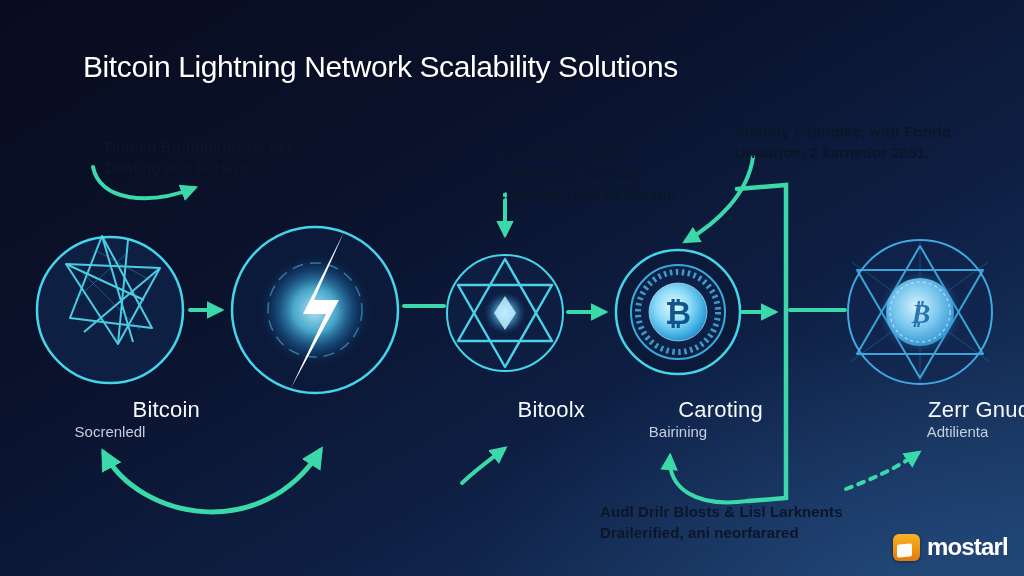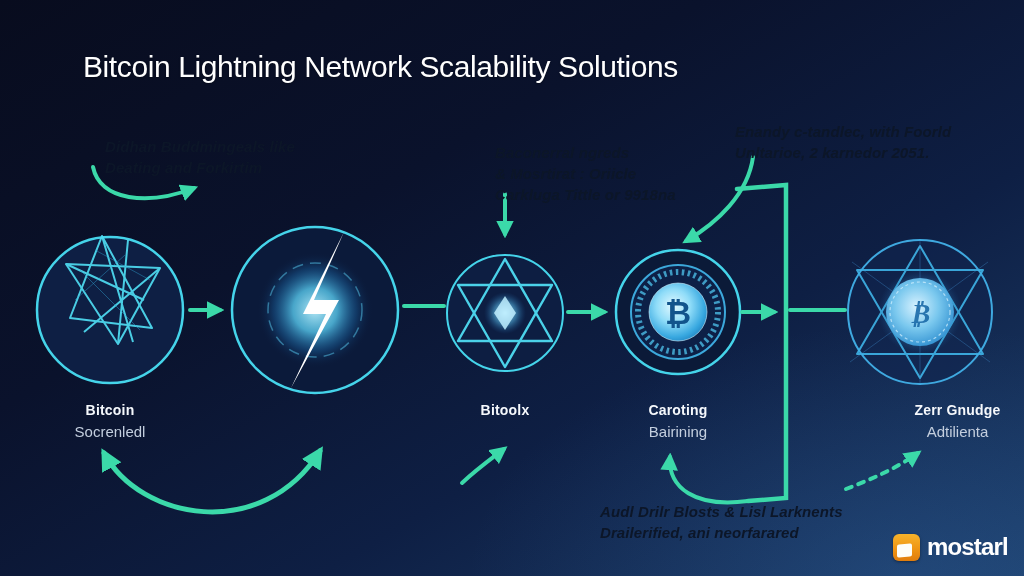--- a/index.html
+++ b/index.html
@@ -16,31 +16,30 @@
   .txt{position:absolute;z-index:2;}
   .title{
     left:35px;top:50px;width:860px;
     font-size:30px;font-weight:400;letter-spacing:-0.4px;color:#ffffff;
     text-shadow:0 1px 2px rgba(0,0,0,0.35);
     margin-left:48px;
   }
   .anno{
     font-size:15px;line-height:21px;font-weight:600;color:#0c1628;
     letter-spacing:0.1px;
-    font-style:italic;
   }
   .anno-tl{left:105px;top:136px;}
   .anno-tc{left:495px;top:142px;}
   .anno-tr{left:735px;top:121px;}
   .anno-bc{left:600px;top:501px;}
   .footnote{
     left:14px;top:541px;font-size:13px;color:#93a5bd;letter-spacing:0.3px;font-weight:500;
   }
   .node-label{position:absolute;top:400px;text-align:center;z-index:2;}
-  .nl-bold{font-size:14px;font-weight:700;color:#f5f8fc;letter-spacing:0.2px;line-height:20px;}
+  .nl-bold{font-size:22px;font-weight:400;color:#f5f8fc;letter-spacing:0.2px;line-height:20px;text-align:right;}
   .nl-light{font-size:15px;color:#c3cede;line-height:20px;margin-top:2px;}
   .n1{left:20px;width:180px;}
   .n2{left:205px;width:220px;}
   .n3{left:425px;width:160px;}
   .n4{left:593px;width:170px;}
   .n5{left:860px;width:195px;}
   .logo{
     position:absolute;right:16px;top:533px;z-index:2;
     display:flex;align-items:center;gap:7px;
   }

